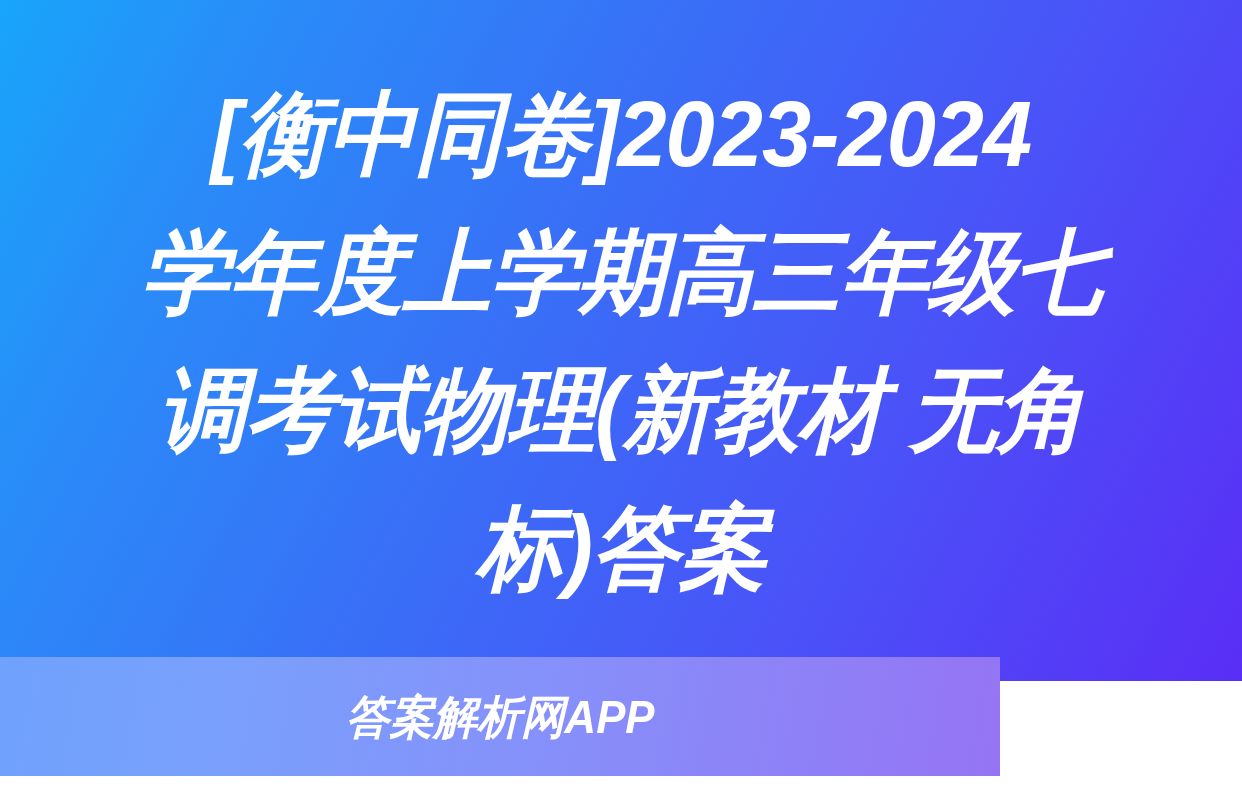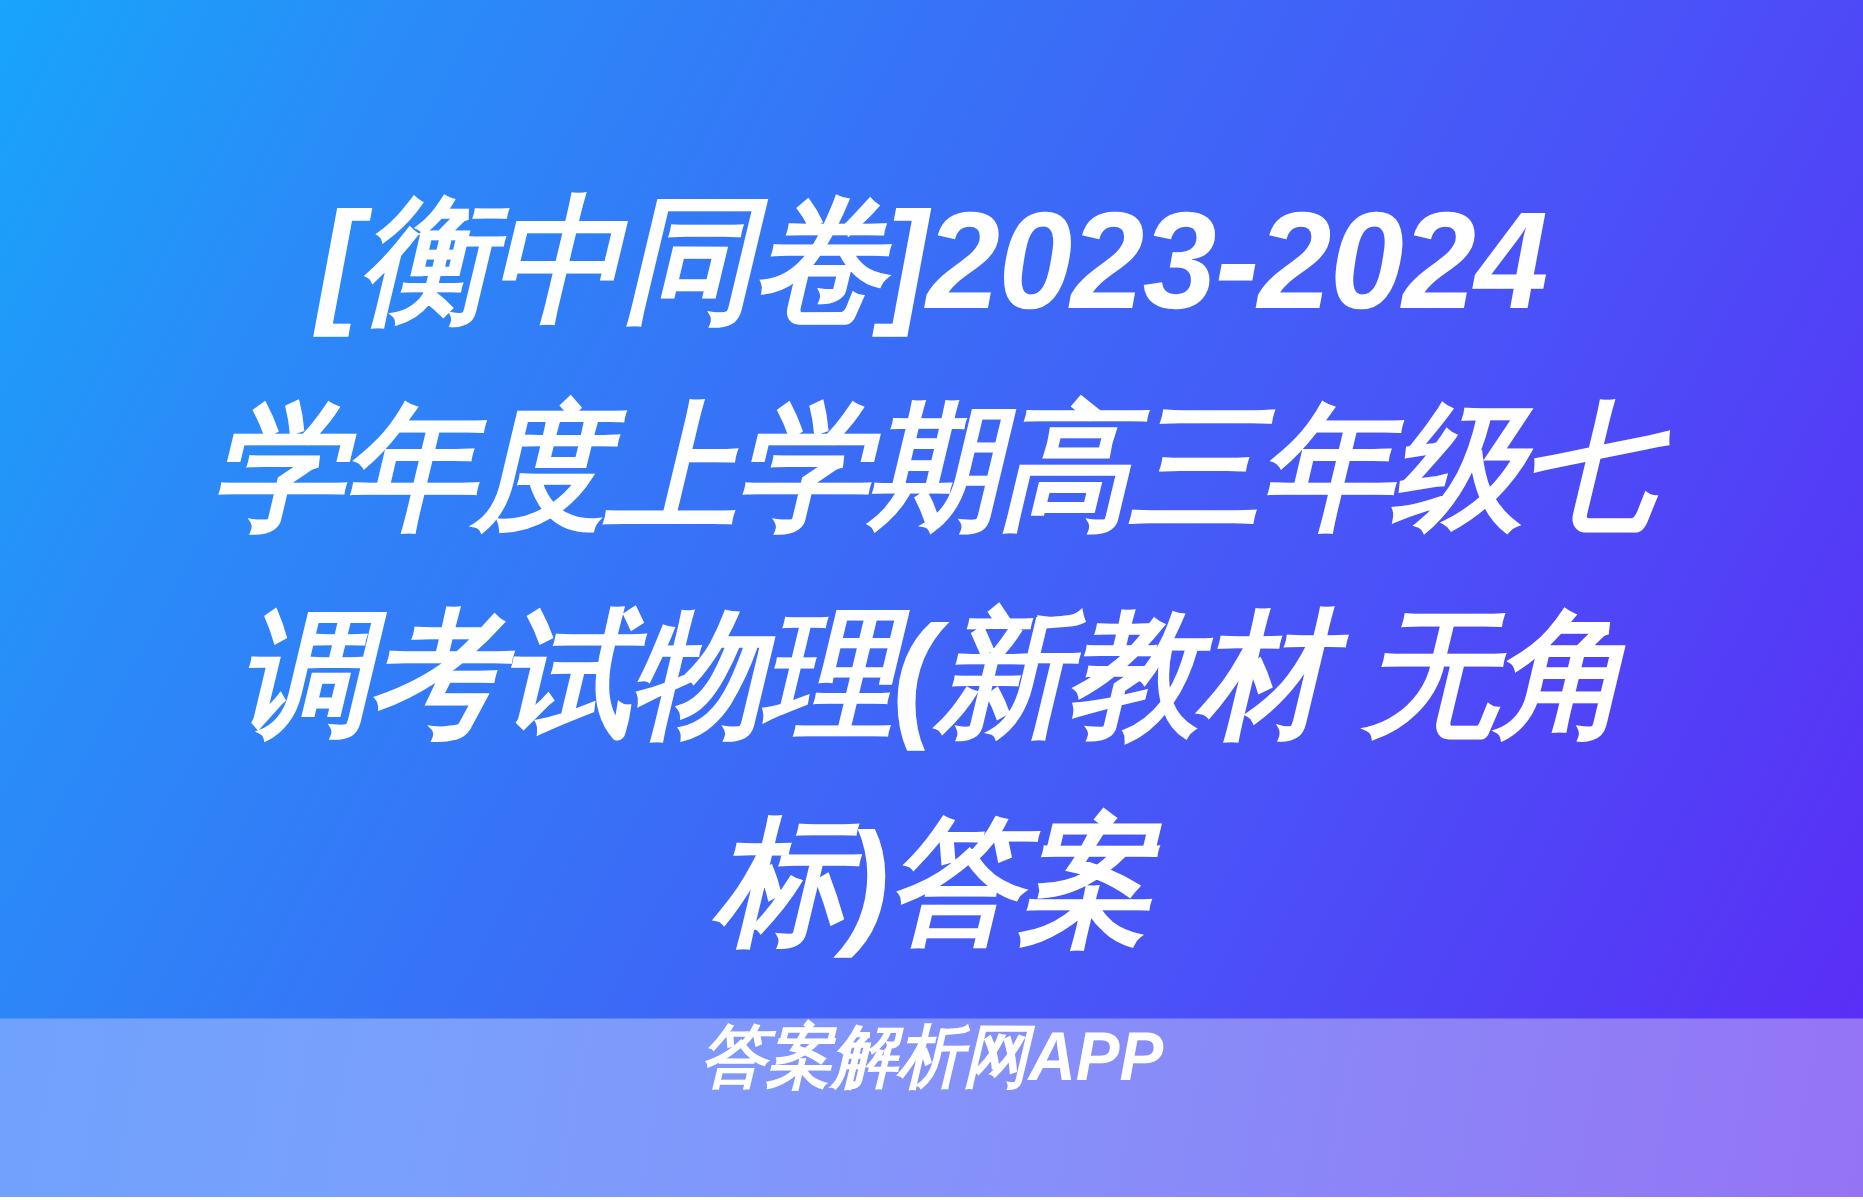--- a/index.html
+++ b/index.html
@@ -38,50 +38,50 @@
     left: 0;
     top: 0;
     width: 1242px;
     height: 681px;
     display: flex;
     flex-direction: column;
     align-items: center;
     justify-content: center;
     box-sizing: border-box;
     padding: 0 92px;
-    margin-top: 40px;
   }
 
   .title-line {
     color: #ffffff;
     font-size: 92px;
     line-height: 138px;
     font-weight: 700;
     font-style: italic;
     letter-spacing: -1px;
     white-space: nowrap;
     text-align: center;
     transform: scaleX(0.96);
     transform-origin: center;
     -webkit-font-smoothing: antialiased;
   }
 
   
   #footer-bar {
     position: absolute;
     left: 0;
-    top: 679px;
-    width: 1242px;
+    top: 657px;
+    width: 1000px;
     height: 119px;
     background: linear-gradient(100deg,
                 #6fa2fd 0%,
                 #79a0fc 22%,
                 #8690fa 55%,
                 #9574f4 100%);
     display: flex;
+    align-items: center;
     justify-content: center;
   }
 
   #footer-text {
     color: #ffffff;
     font-size: 46px;
     line-height: 50px;
     font-weight: 700;
     font-style: italic;
     letter-spacing: 0px;

